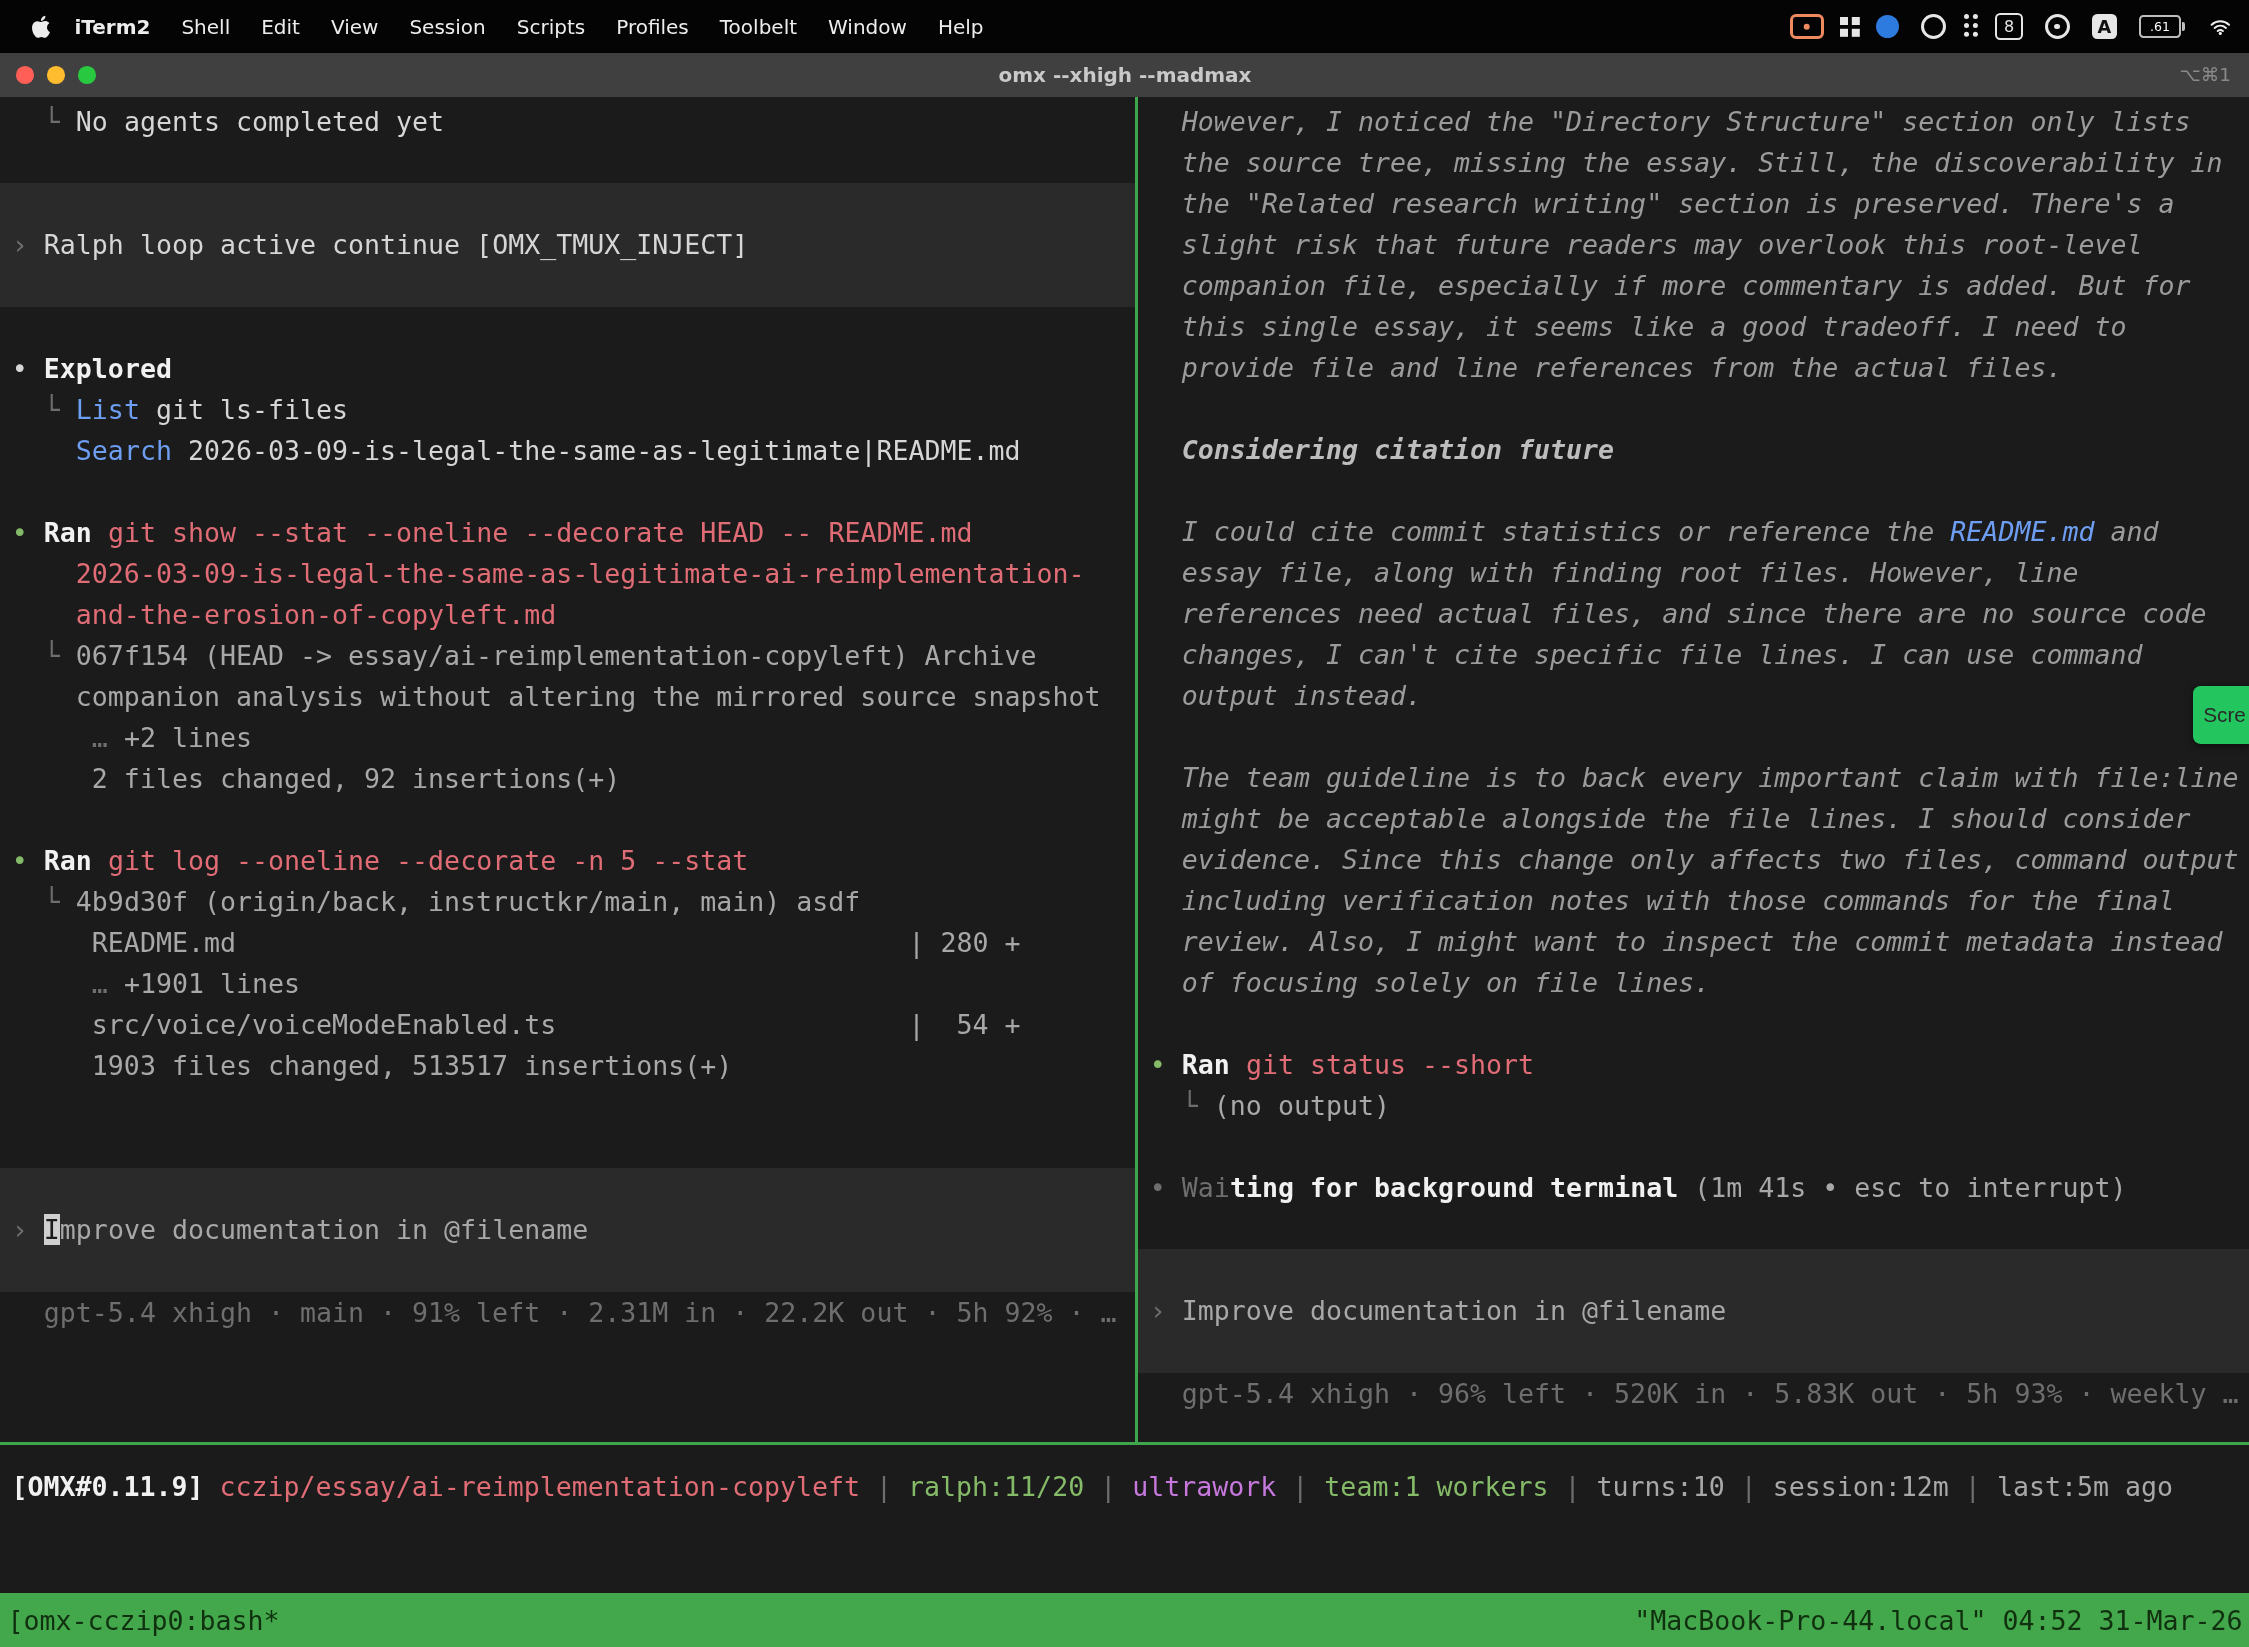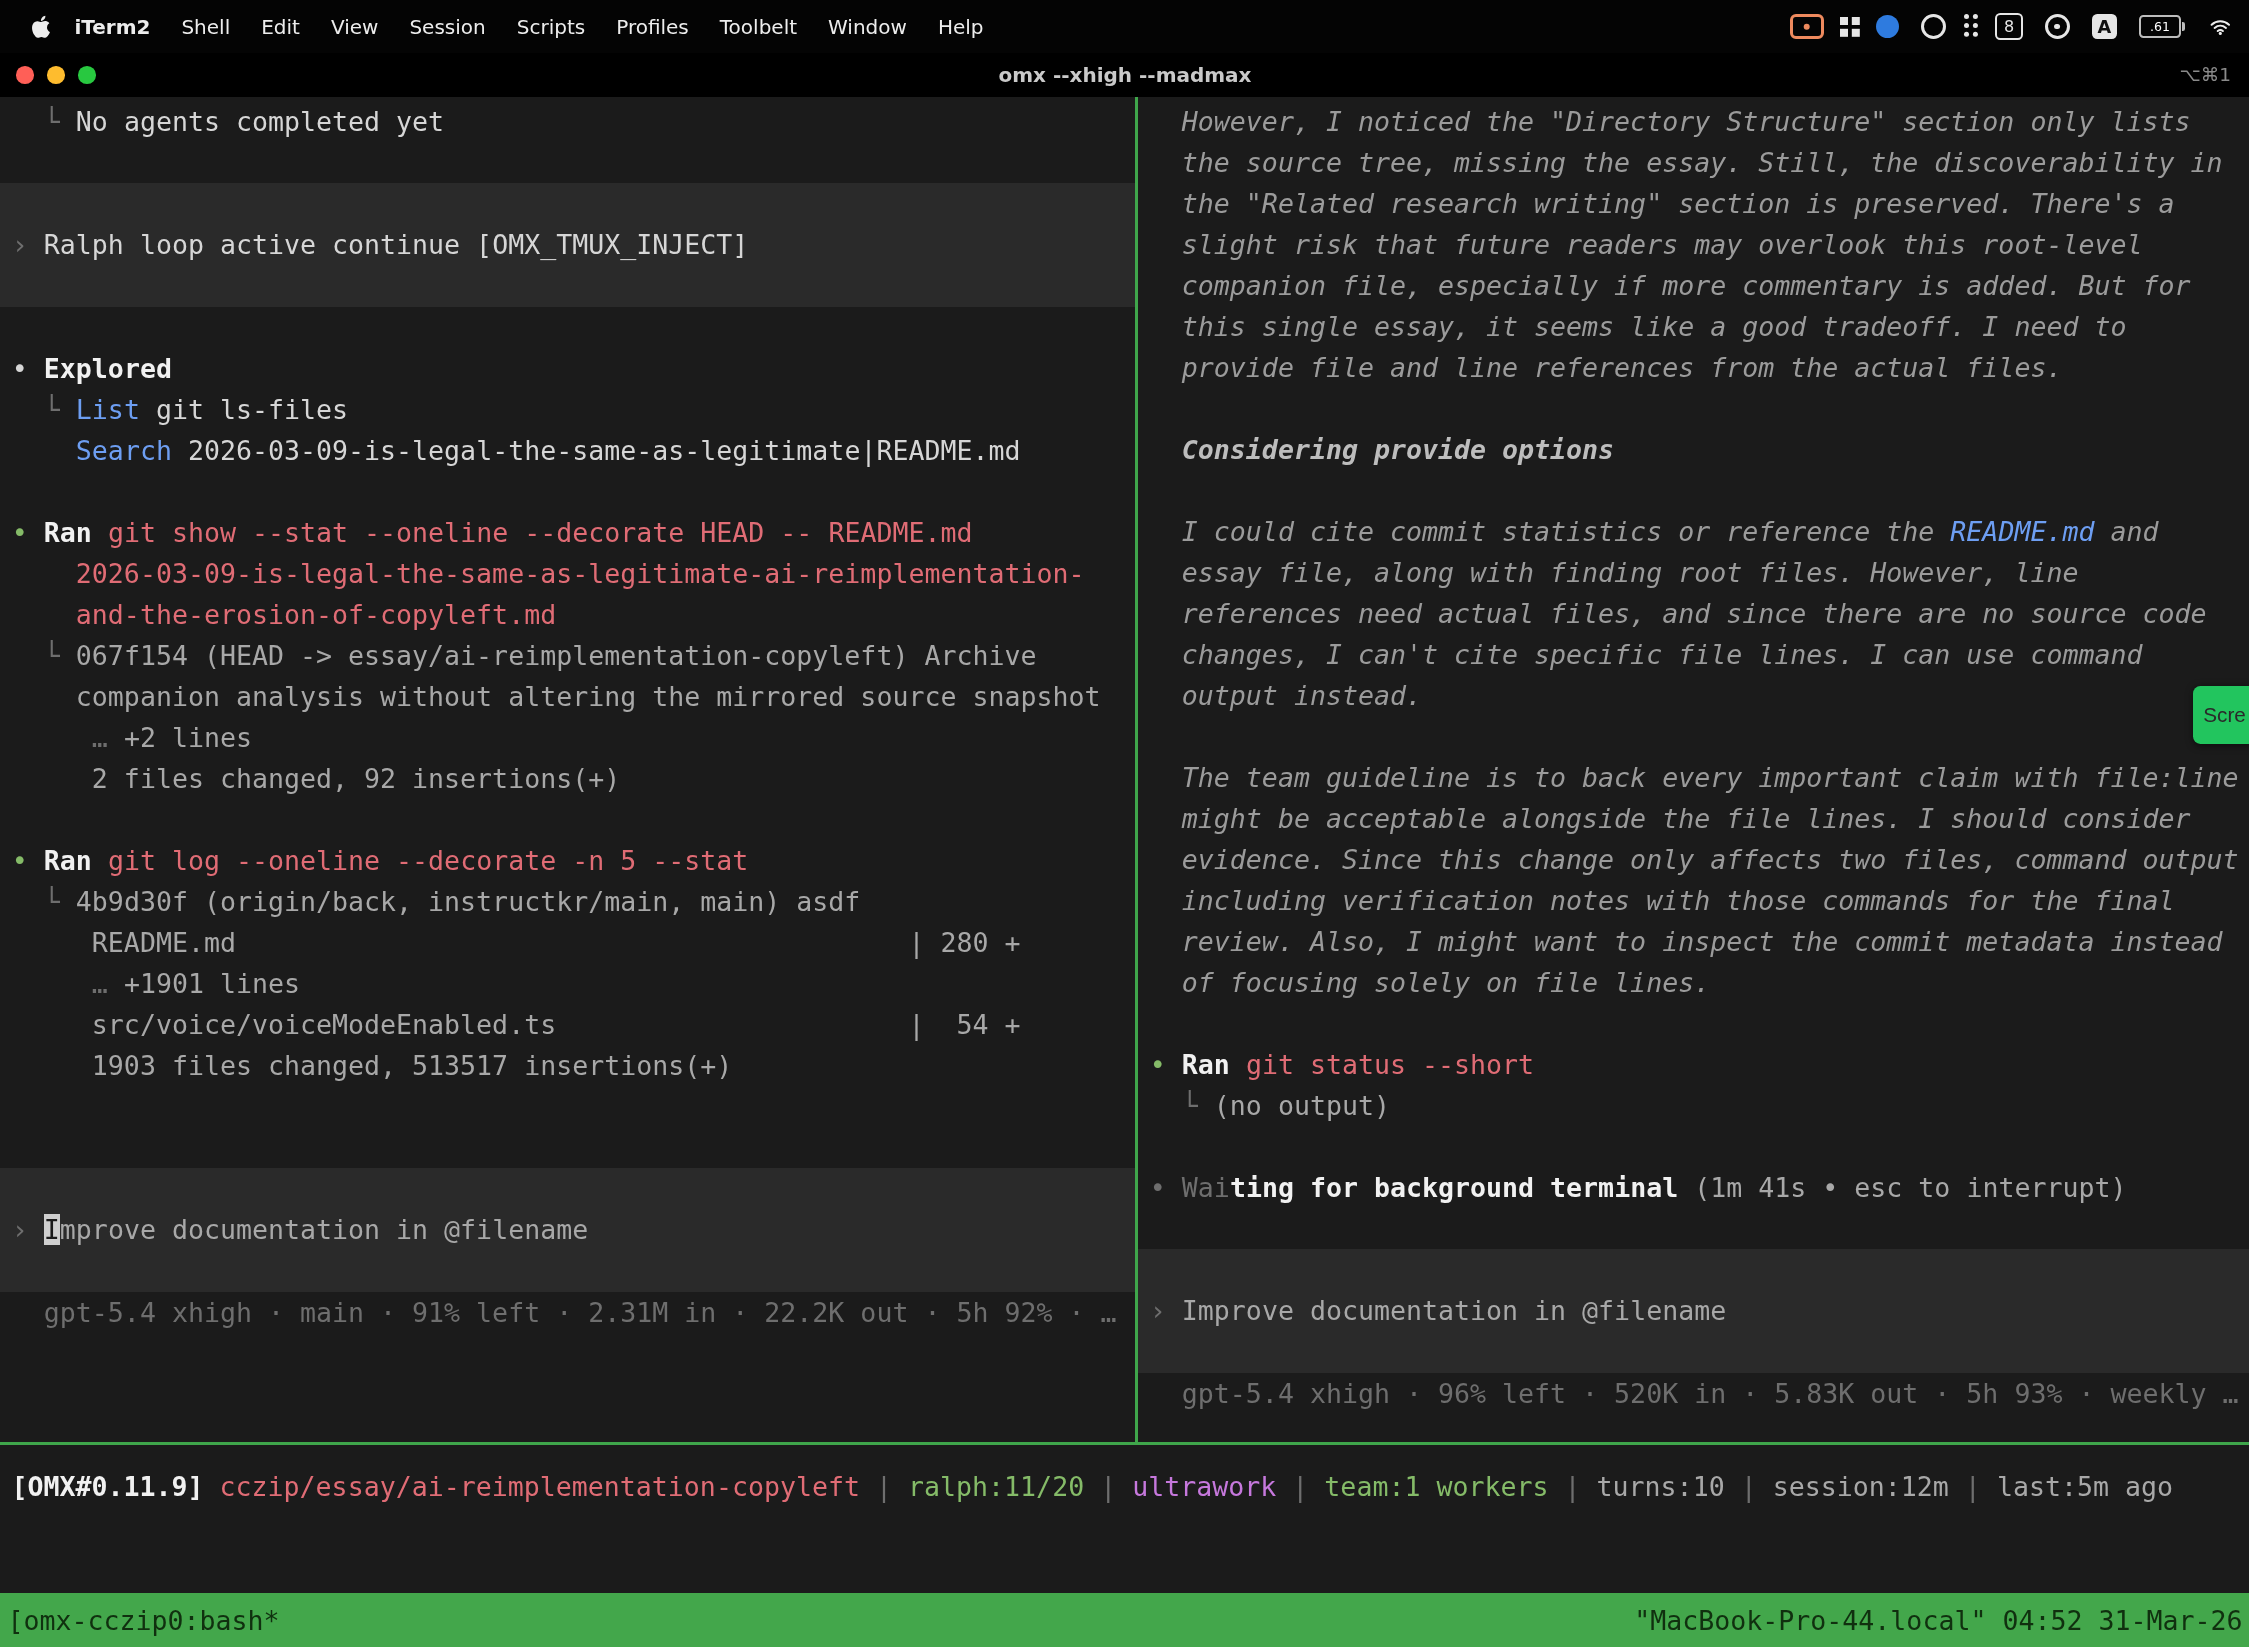--- a/index.html
+++ b/index.html
@@ -21,21 +21,21 @@
   .dotsico{width:5.2px;height:5.2px;border-radius:50%;background:#e6e6e6;box-shadow:8.9px 0 #e6e6e6,0 8.9px #e6e6e6,8.9px 8.9px #e6e6e6,0 17.7px #e6e6e6,8.9px 17.7px #e6e6e6;margin:-10.3px 4.4px 10.3px -4.4px;}
   .keyico{width:23.6px;height:23.6px;border:2.2px solid #e6e6e6;border-radius:5.2px;color:#e6e6e6;font-size:16px;display:flex;align-items:center;justify-content:center;}
   .holeico{width:19px;height:19px;border:3px solid #e6e6e6;border-radius:50%;position:relative;}
   .holeico::after{content:"";position:absolute;left:50%;top:50%;transform:translate(-50%,-50%);width:5.9px;height:5.9px;border-radius:50%;background:#e6e6e6;}
   .aico{width:25px;height:25px;background:#e6e6e6;color:#111;border-radius:5.2px;font-size:17.7px;font-weight:bold;display:flex;align-items:center;justify-content:center;}
   .battery{display:flex;align-items:center;}
   .bat-body{width:38px;height:19px;border:2.2px solid #bdbdbd;border-radius:4.4px;display:flex;align-items:center;justify-content:center;color:#fff;font-size:12.5px;}
   .bat-nub{width:3px;height:8.9px;background:#bdbdbd;border-radius:0 2.2px 2.2px 0;margin-left:1.5px;}
 
   
-  .titlebar{position:absolute;top:53px;left:0;right:0;height:44px;background:#000000;border-bottom:1.5px solid #161616;}
+  .titlebar{position:absolute;top:53px;left:0;right:0;height:44px;background:#404040;border-bottom:1.5px solid #161616;}
   .lights{position:absolute;left:16px;top:13.3px;display:flex;gap:13.3px;}
   .light{width:17.7px;height:17.7px;border-radius:50%;}
   .light.red{background:#ff5f57;}
   .light.yellow{background:#febc2e;}
   .light.green{background:#28c840;}
   .title{position:absolute;left:0;right:0;top:0;height:44px;line-height:44px;text-align:center;color:#c9c9c9;font-size:20px;font-weight:600;}
   .shortcut{position:absolute;right:19px;top:0;height:44px;line-height:44px;color:#8a8a8a;font-size:18.5px;}
 
   
   .terminal{position:absolute;top:97px;left:0;right:0;bottom:0;background:#1b1b1b;font-family:"DejaVu Sans Mono",monospace;}
@@ -169,21 +169,21 @@
     <div class="vdivider"></div>
     <div class="pane right" id="pane-right">
         <div class="tline"><span class="seg-it">  However, I noticed the "Directory Structure" section only lists</span></div>
         <div class="tline"><span class="seg-it">  the source tree, missing the essay. Still, the discoverability in</span></div>
         <div class="tline"><span class="seg-it">  the "Related research writing" section is preserved. There's a</span></div>
         <div class="tline"><span class="seg-it">  slight risk that future readers may overlook this root-level</span></div>
         <div class="tline"><span class="seg-it">  companion file, especially if more commentary is added. But for</span></div>
         <div class="tline"><span class="seg-it">  this single essay, it seems like a good tradeoff. I need to</span></div>
         <div class="tline"><span class="seg-it">  provide file and line references from the actual files.</span></div>
         <div class="tline blank"></div>
-        <div class="tline"><span class="seg-itb">  Considering provide options</span></div>
+        <div class="tline"><span class="seg-itb">  Considering citation future</span></div>
         <div class="tline blank"></div>
         <div class="tline"><span class="seg-it">  I could cite commit statistics or reference the </span><span class="seg-bluei">README.md</span><span class="seg-it"> and</span></div>
         <div class="tline"><span class="seg-it">  essay file, along with finding root files. However, line</span></div>
         <div class="tline"><span class="seg-it">  references need actual files, and since there are no source code</span></div>
         <div class="tline"><span class="seg-it">  changes, I can't cite specific file lines. I can use command</span></div>
         <div class="tline"><span class="seg-it">  output instead.</span></div>
         <div class="tline blank"></div>
         <div class="tline"><span class="seg-it">  The team guideline is to back every important claim with file:line</span></div>
         <div class="tline"><span class="seg-it">  might be acceptable alongside the file lines. I should consider</span></div>
         <div class="tline"><span class="seg-it">  evidence. Since this change only affects two files, command output</span></div>

